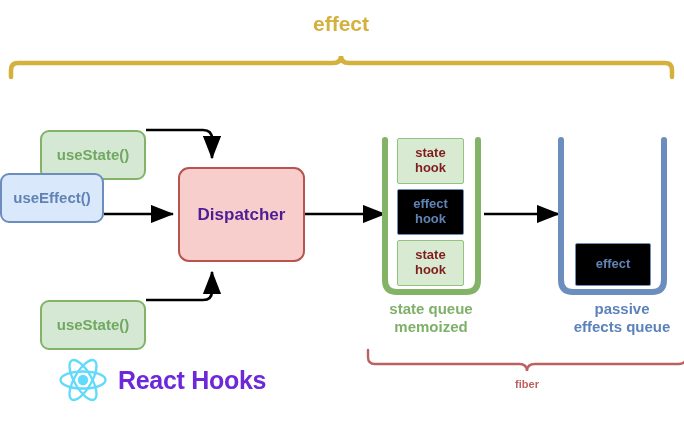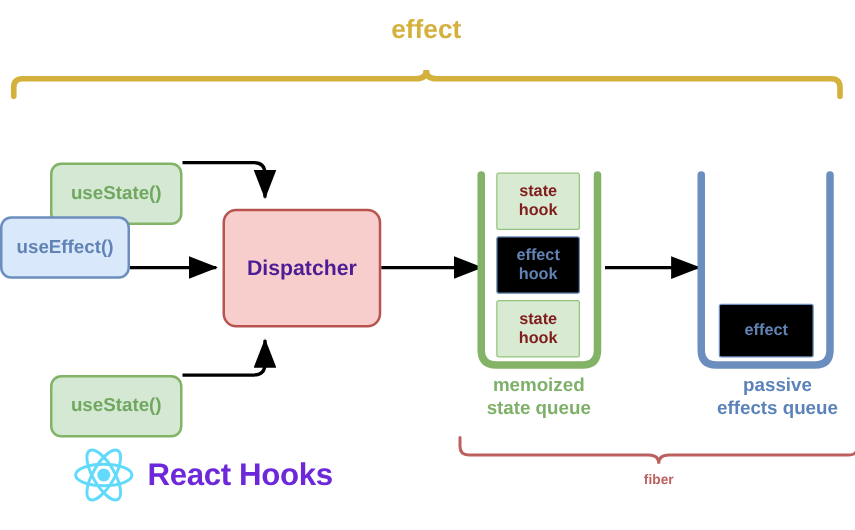--- a/index.html
+++ b/index.html
@@ -190,22 +190,22 @@
       <div>state</div>
       <div>hook</div>
     </div>
   </div>
 
   <div class="node item-blue" style="left:575px; top:243px; width:76px; height:43px;">
     <span>effect</span>
   </div>
 
   <div class="caption caption-green" style="left:361px; top:300px; width:140px;">
+    <div>state queue</div>
     <div>memoized</div>
-    <div>state queue</div>
   </div>
 
   <div class="caption caption-blue" style="left:542px; top:300px; width:160px;">
     <div>passive</div>
     <div>effects queue</div>
   </div>
 
   <div class="brace-label label-fiber" style="left:477px; top:378px; width:100px;">fiber</div>
 
   <div id="react-logo">

